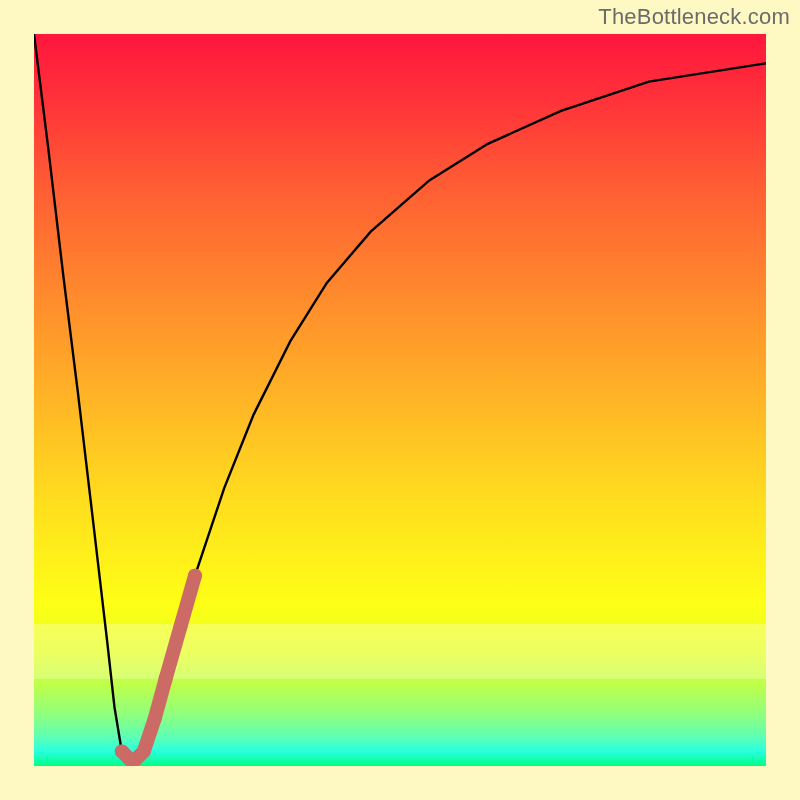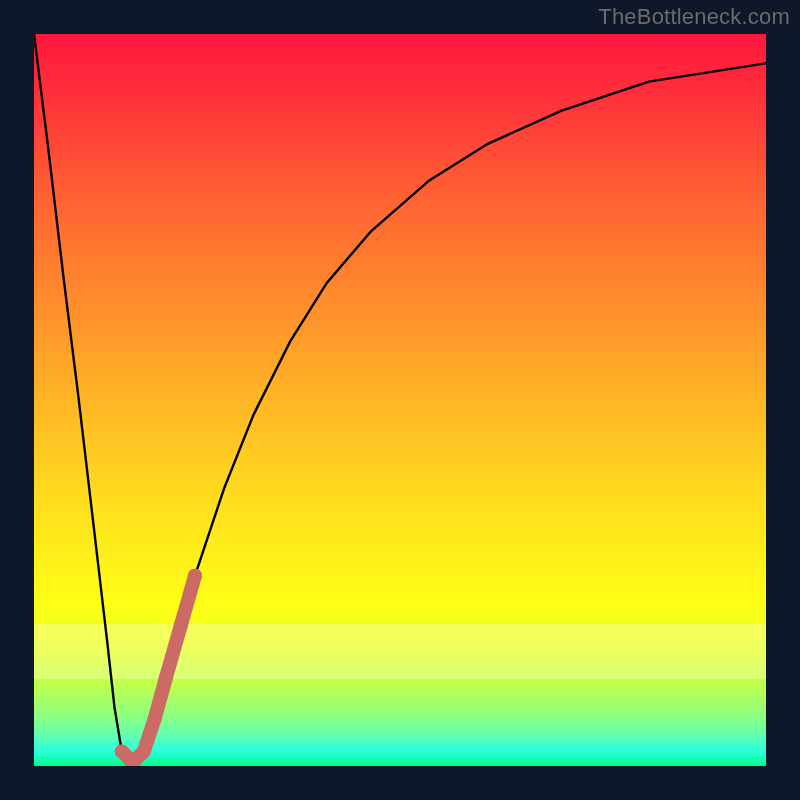--- a/index.html
+++ b/index.html
@@ -10,21 +10,21 @@
     background: #000;
     overflow: hidden;
     font-family: Arial, Helvetica, sans-serif;
   }
   .frame {
     position: absolute;
     left: 0;
     top: 0;
     width: 800px;
     height: 800px;
-    background: #0f172a;
+    background: #fef9c3;
   }
   .plot {
     position: absolute;
     left: 34px;
     top: 34px;
     width: 732px;
     height: 732px;
     overflow: hidden;
   }
   .gradient {

